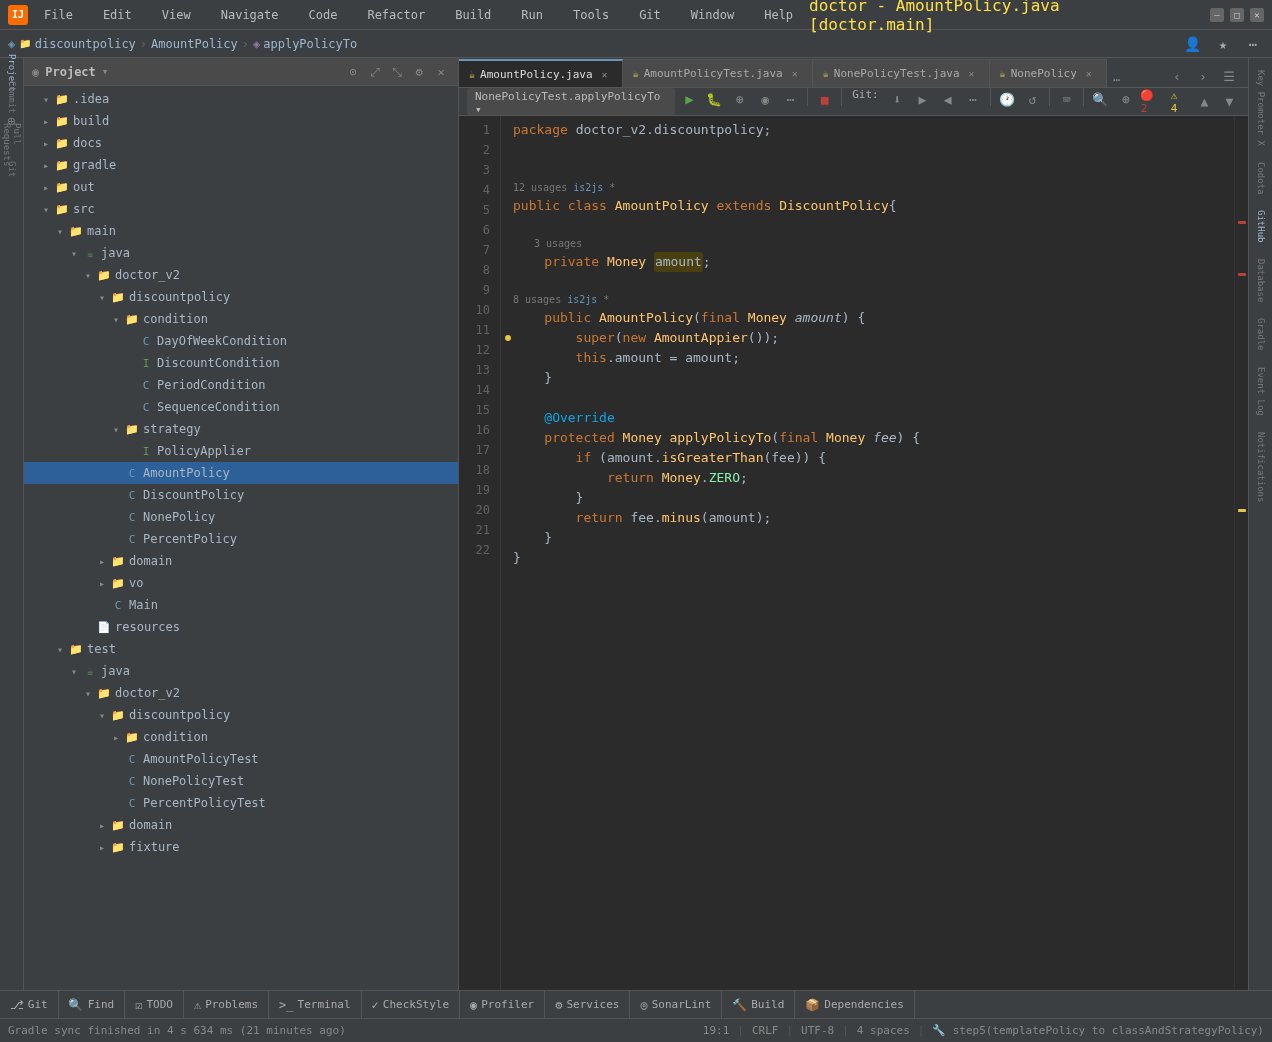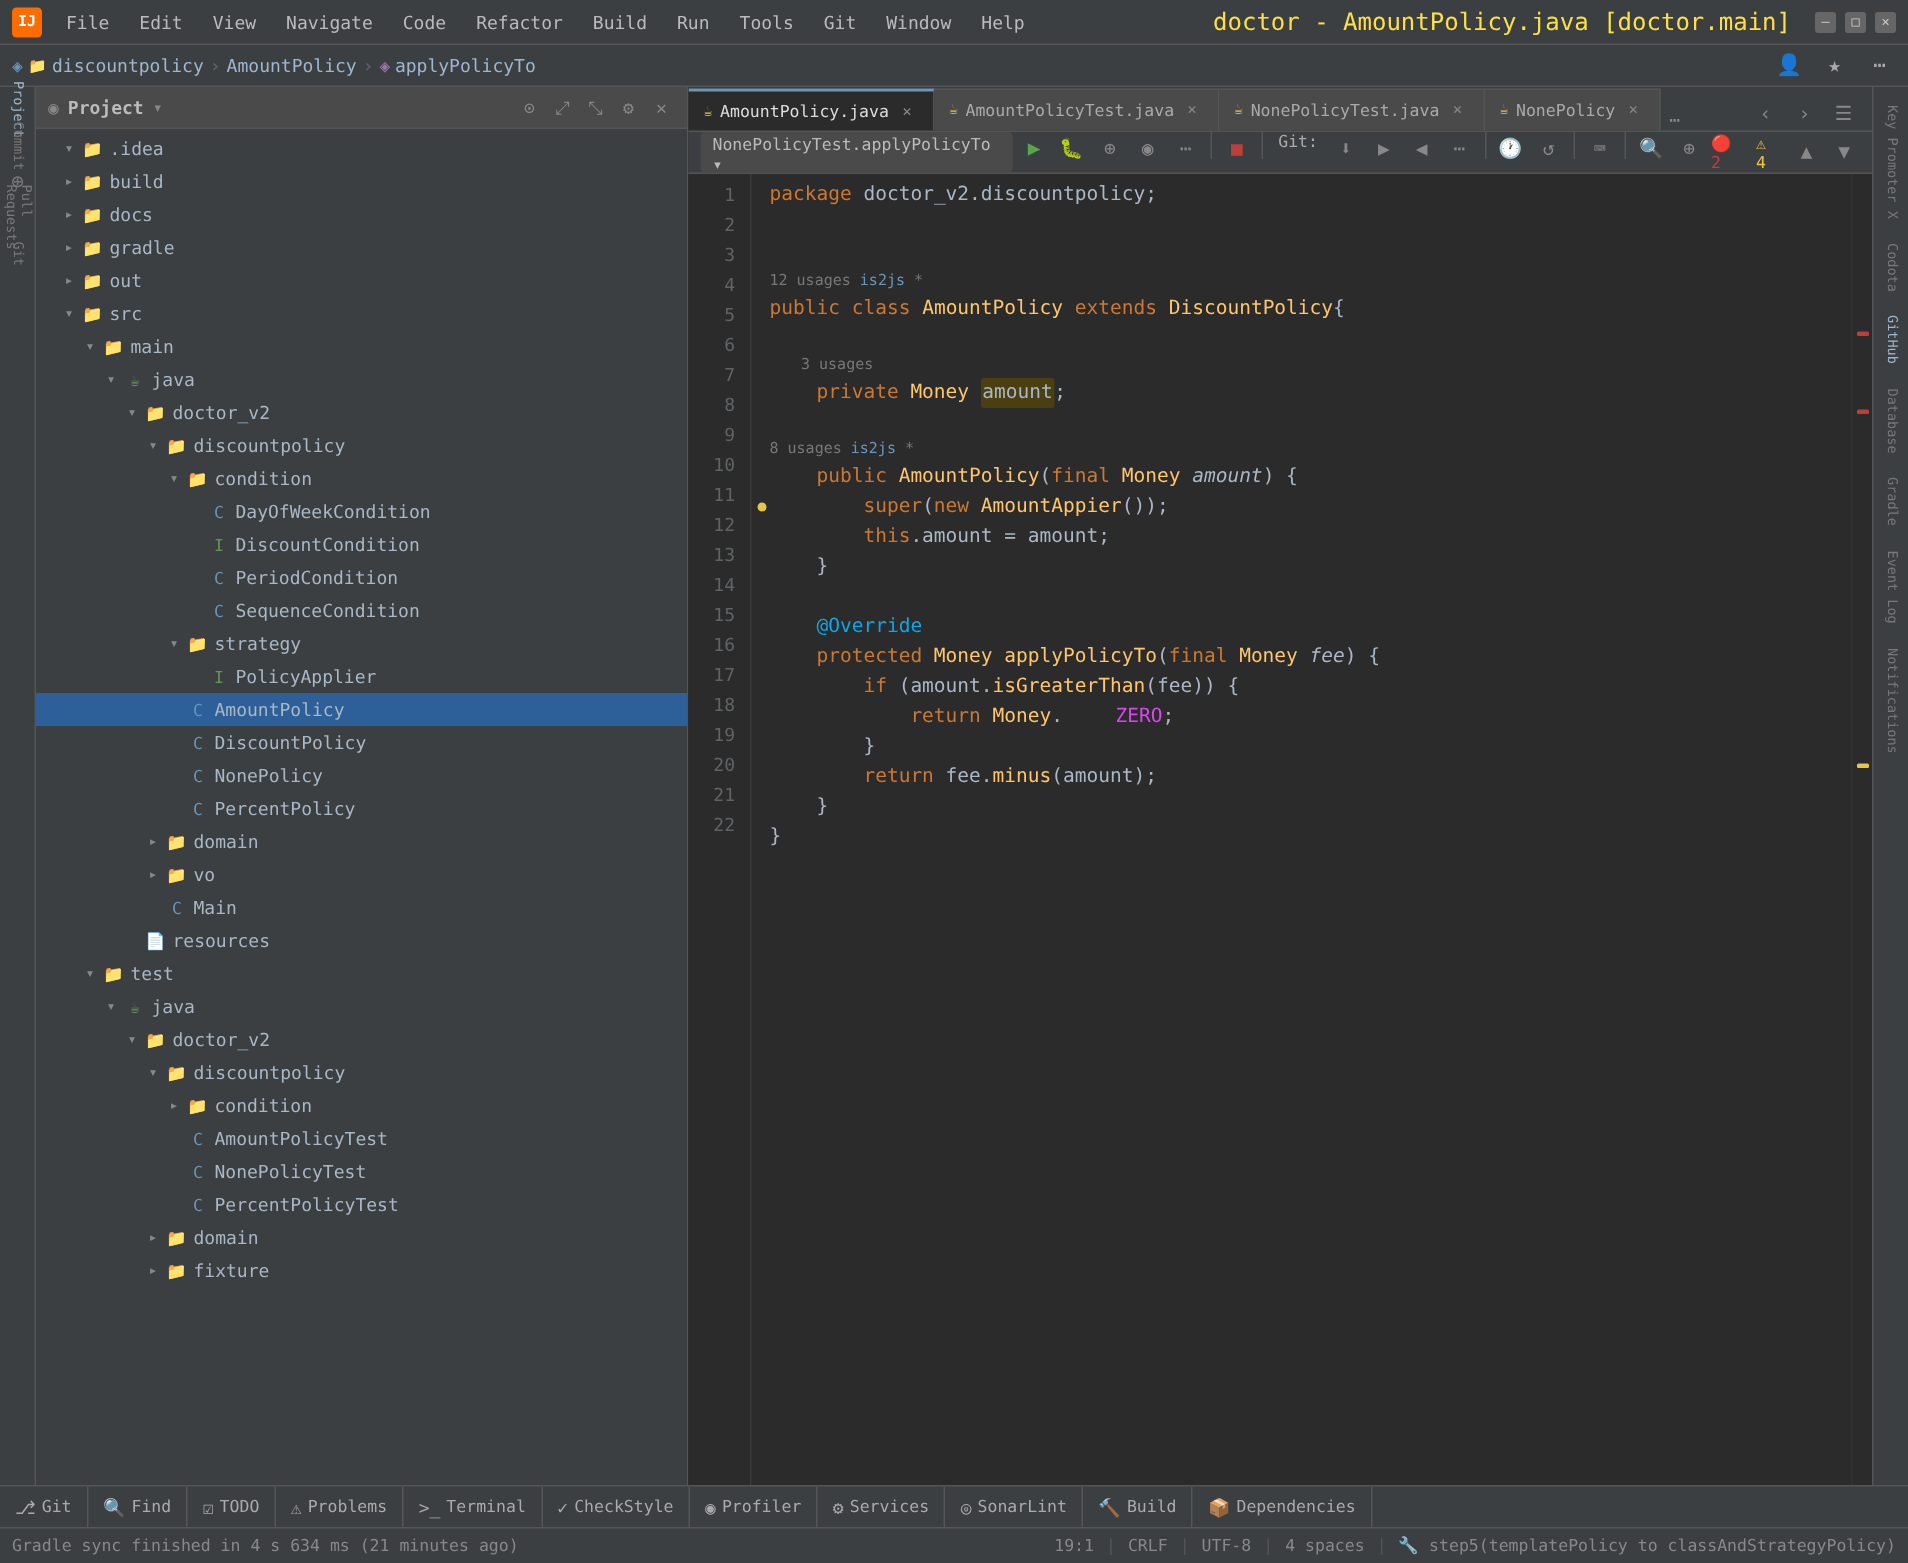--- a/index.html
+++ b/index.html
@@ -24,21 +24,21 @@
       border-bottom: 1px solid #555;
     }
     .title-bar-logo {
       width: 20px; height: 20px;
       background: #fe6c00;
       border-radius: 3px;
       display: flex; align-items: center; justify-content: center;
       color: white; font-weight: bold; font-size: 10px;
     }
     .title-menu {
-      display: flex; gap: 4px;
+      display: flex; gap: 14px;
     }
     .title-menu-item {
       padding: 2px 8px;
       color: #bbb;
       font-size: 12px;
       cursor: pointer;
       border-radius: 3px;
     }
     .title-text {
       margin-left: auto;
@@ -275,21 +275,21 @@
     .code-line {
       height: 20px;
       display: flex;
       align-items: center;
       position: relative;
       white-space: pre;
     }
     
     .kw { color: #cc7832; }
     .cls { color: #ffc66d; }
-    .num { color: #d946ef; margin-left: 35px; }
+    .num { color: #86efac; }
     .ann { color: #0ea5e9; }
     .method { color: #ffc66d; }
     .var-hl { background: #4a4a2a; border-radius: 2px; padding: 0 1px; }
 
     
     #right-sidebar {
       width: 24px;
       background: #3c3f41;
       border-left: 1px solid #555;
       display: flex;

